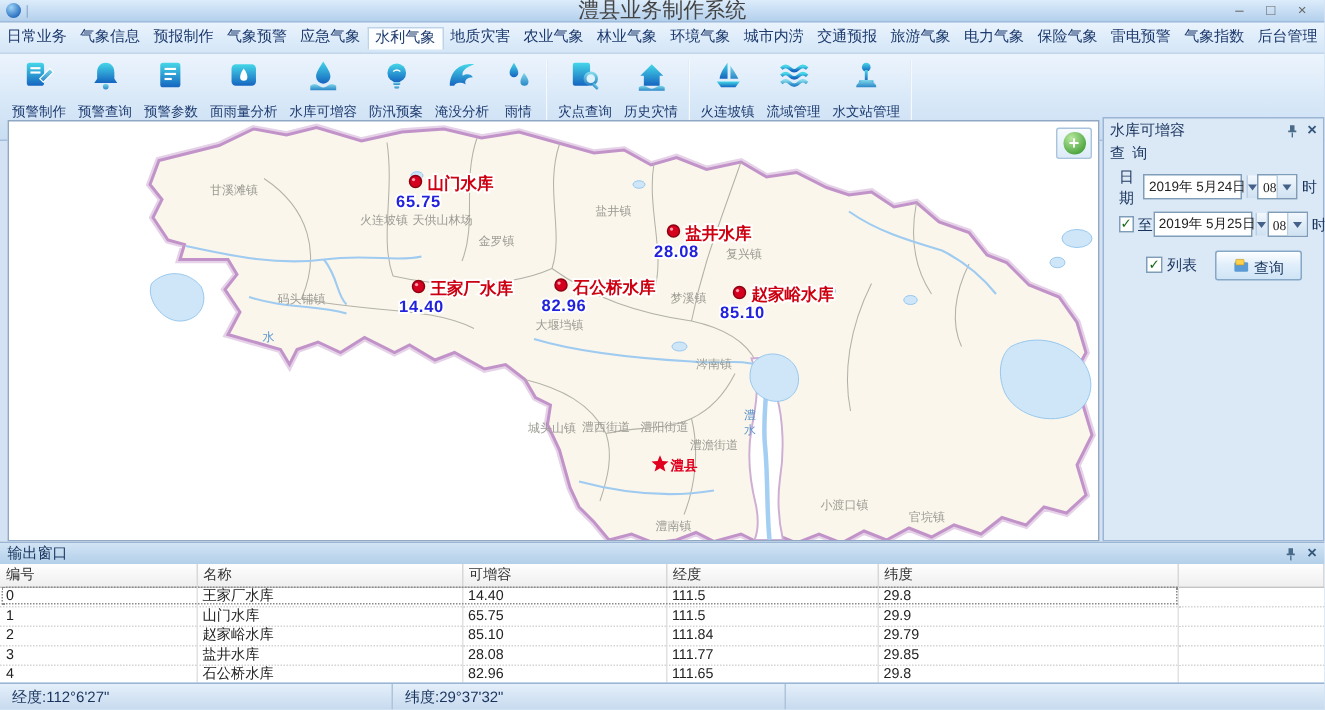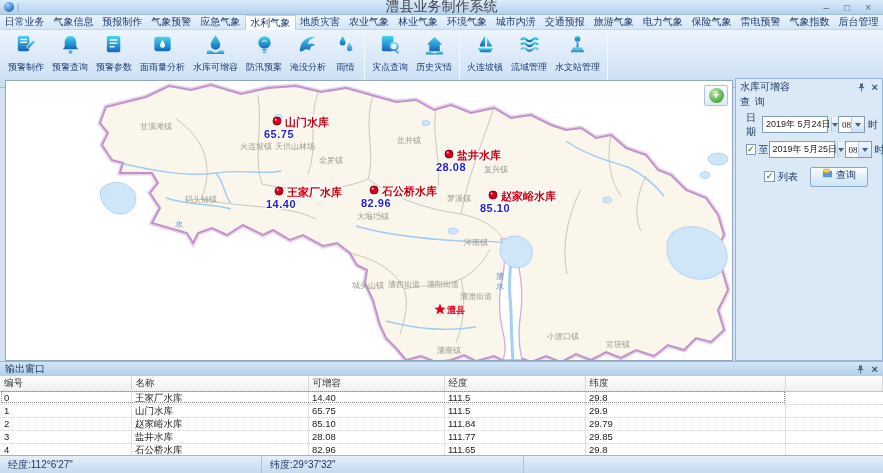--- a/index.html
+++ b/index.html
@@ -12,21 +12,21 @@
     border-bottom:1px solid #9fbcdc; display:flex; align-items:center; padding:0 4px; position:relative; }
   .app-icon { width:10px; height:10px; border-radius:50%;
     background:radial-gradient(circle at 35% 30%, #9fd4f7, #2a6fc0 72%); margin-right:3px; }
   .tb-sep { color:#8aa8c8; font-size:9px; margin-right:4px; }
   .titlebar .wtitle { position:absolute; left:0; right:0; text-align:center; font-size:14px; color:#444; }
   .win-btns { margin-left:auto; display:flex; gap:15px; font-size:10px; color:#666;
     z-index:2; padding-right:8px; line-height:15px; }
   .win-btns span { cursor:default; }
 
   
-  .menubar { height:15px; background:linear-gradient(#eaf3fc,#d4e6f7);
+  .menubar { height:21px; background:linear-gradient(#eaf3fc,#d4e6f7);
     display:flex; border-bottom:1px solid #c2d7ec;align-items:center; }
   .tab { flex:1; text-align:center; font-size:10px; line-height:14px; color:#1c3a6e; white-space:nowrap; }
   .tab.selected { background:#fdfeff; border:1px solid #bed3e8; border-bottom:none; }
 
   
   .toolbar { height:58px; background:linear-gradient(#ecf4fd,#d8e8f8 55%,#c9def2);
     border-bottom:1px solid #a3bedb; display:flex; align-items:flex-start; padding:2px 2px 0 4px; }
   .tool { display:flex; flex-direction:column; align-items:center; padding:1px 4px; }
   .tool svg { width:23px; height:23px; }
   .tlabel { font-size:9px; color:#1c3a6e; margin-top:1px; white-space:nowrap; }
@@ -60,21 +60,21 @@
   .combo .arr { margin-left:auto; width:13px; height:100%; background:linear-gradient(#f2f8fd,#cfe1f2);
     border-left:1px solid #b9cfe4; display:flex; align-items:center; justify-content:center; }
   .combo .arr i { border:3px solid transparent; border-top:4px solid #44618a; margin-top:4px; }
   .hsuf { margin-left:3px; }
   .cb { width:11px; height:11px; background:#fff; border:1px solid #7f9db9; font-size:9px;
     line-height:9px; text-align:center; color:#156a15; font-weight:bold; margin-left:6px; }
   .cb3 { margin-left:24px; }
   .cblbl { margin-left:3px; }
   .query-btn { margin-left:12px; width:58px; height:20px;
     background:linear-gradient(#fdfeff,#e2effb 45%,#cfe4f6); border:1px solid #86a7c6; border-radius:2px;
-    display:flex; align-items:flex-start; justify-content:center; gap:3px; font-size:10px; color:#17335c; }
+    display:flex; align-items:flex-end; justify-content:center; gap:3px; font-size:10px; color:#17335c; }
 
   
   .output-panel { position:absolute; top:361px; left:0; width:883px; height:94px;
     background:#fff; border-top:1px solid #9ab6d4; }
   .op-title { height:14px; background:linear-gradient(#d2e4f5,#b2cfe9); display:flex;
     padding:0 5px; font-size:10px; color:#17335c; }
   .op-icons { margin-left:auto; display:flex; gap:7px; align-items:center; color:#33567a; }
   .grid { position:relative; height:80px; overflow:hidden; }
   table { border-collapse:collapse; table-layout:fixed; width:883px; font-size:9.5px; color:#222; }
   th { height:15px; font-weight:normal; text-align:left; padding:0 0 0 4px;

